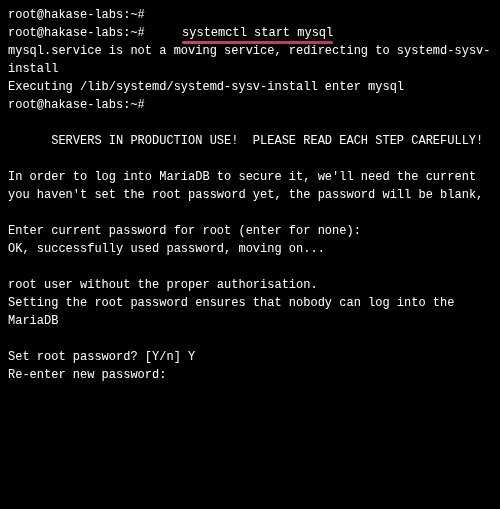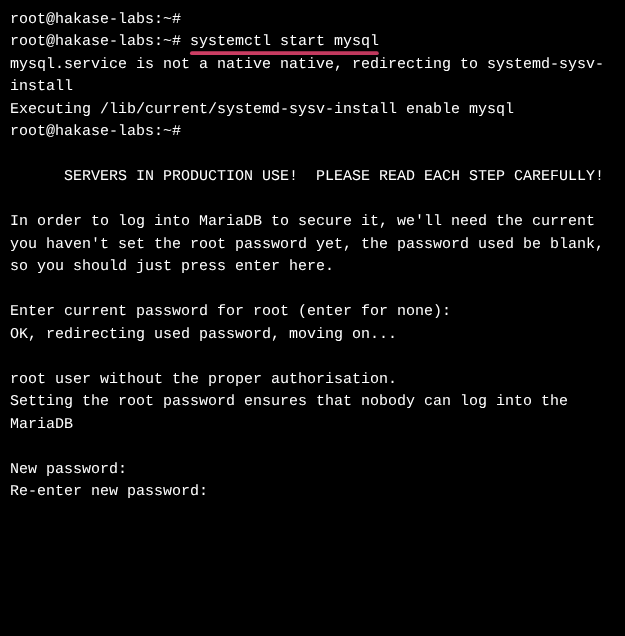--- a/index.html
+++ b/index.html
@@ -3,61 +3,60 @@
 <meta charset="utf-8">
 <style>
   html,body{margin:0;padding:0;background:#000;color:#fff;
     font-family:Menlo,Consolas,"Courier New",monospace;
     font-size:12px;line-height:1.5;}
   .term{padding:6px 8px;width:500px;box-sizing:border-box;}
   .line{white-space:pre-wrap;word-wrap:break-word;}
   .prompt{font-weight:normal;}
   .blank{height:1.5em;}
   .note-indent{padding-left:6ch;}
-  .underline{position:relative;display:inline-block;}
+  .underline{position:relative;display:inline-block;margin-left:30px;}
   .underline::after{
     content:"";position:absolute;left:0;right:0;bottom:-2px;
     height:3px;background:linear-gradient(90deg,#d9426a,#c93b62);
     border-radius:2px;opacity:0.95;
   }
 </style>
 </head>
 <body>
 
 <div class="term">
 
   <div class="line"><span class="prompt">root@hakase-labs:~#</span> </div>
 
   <div class="line"><span class="prompt">root@hakase-labs:~#</span> <span class="underline">systemctl start mysql</span></div>
 
 
-  <div class="line">mysql.service is not a native native, redirecting to systemd-sysv-install</div>
-  <div class="line">Executing /lib/current/systemd-sysv-install enable mysql</div>
+  <div class="line">mysql.service is not a moving service, redirecting to systemd-sysv-install</div>
+  <div class="line">Executing /lib/systemd/systemd-sysv-install enter mysql</div>
 
   <div class="line"><span class="prompt">root@hakase-labs:~#</span> </div>
 
 
   <div class="blank"></div>
 
   <div class="line note-indent">SERVERS IN PRODUCTION USE!  PLEASE READ EACH STEP CAREFULLY!</div>
 
   <div class="blank"></div>
 
   <div class="line">In order to log into MariaDB to secure it, we'll need the current</div>
-  <div class="line">you haven't set the root password yet, the password used be blank,</div>
-  <div class="line">so you should just press enter here.</div>
+  <div class="line">you haven't set the root password yet, the password will be blank,</div>
 
   <div class="blank"></div>
 
   <div class="line">Enter current password for root (enter for none):</div>
-  <div class="line">OK, redirecting used password, moving on...</div>
+  <div class="line">OK, successfully used password, moving on...</div>
 
   <div class="blank"></div>
 
   <div class="line">root user without the proper authorisation.</div>
   <div class="line">Setting the root password ensures that nobody can log into the MariaDB</div>
 
   <div class="blank"></div>
 
-  <div class="line">New password:</div>
+  <div class="line">Set root password? [Y/n] Y</div>
   <div class="line">Re-enter new password:</div>
 
 </div>
 
 </body></html>

